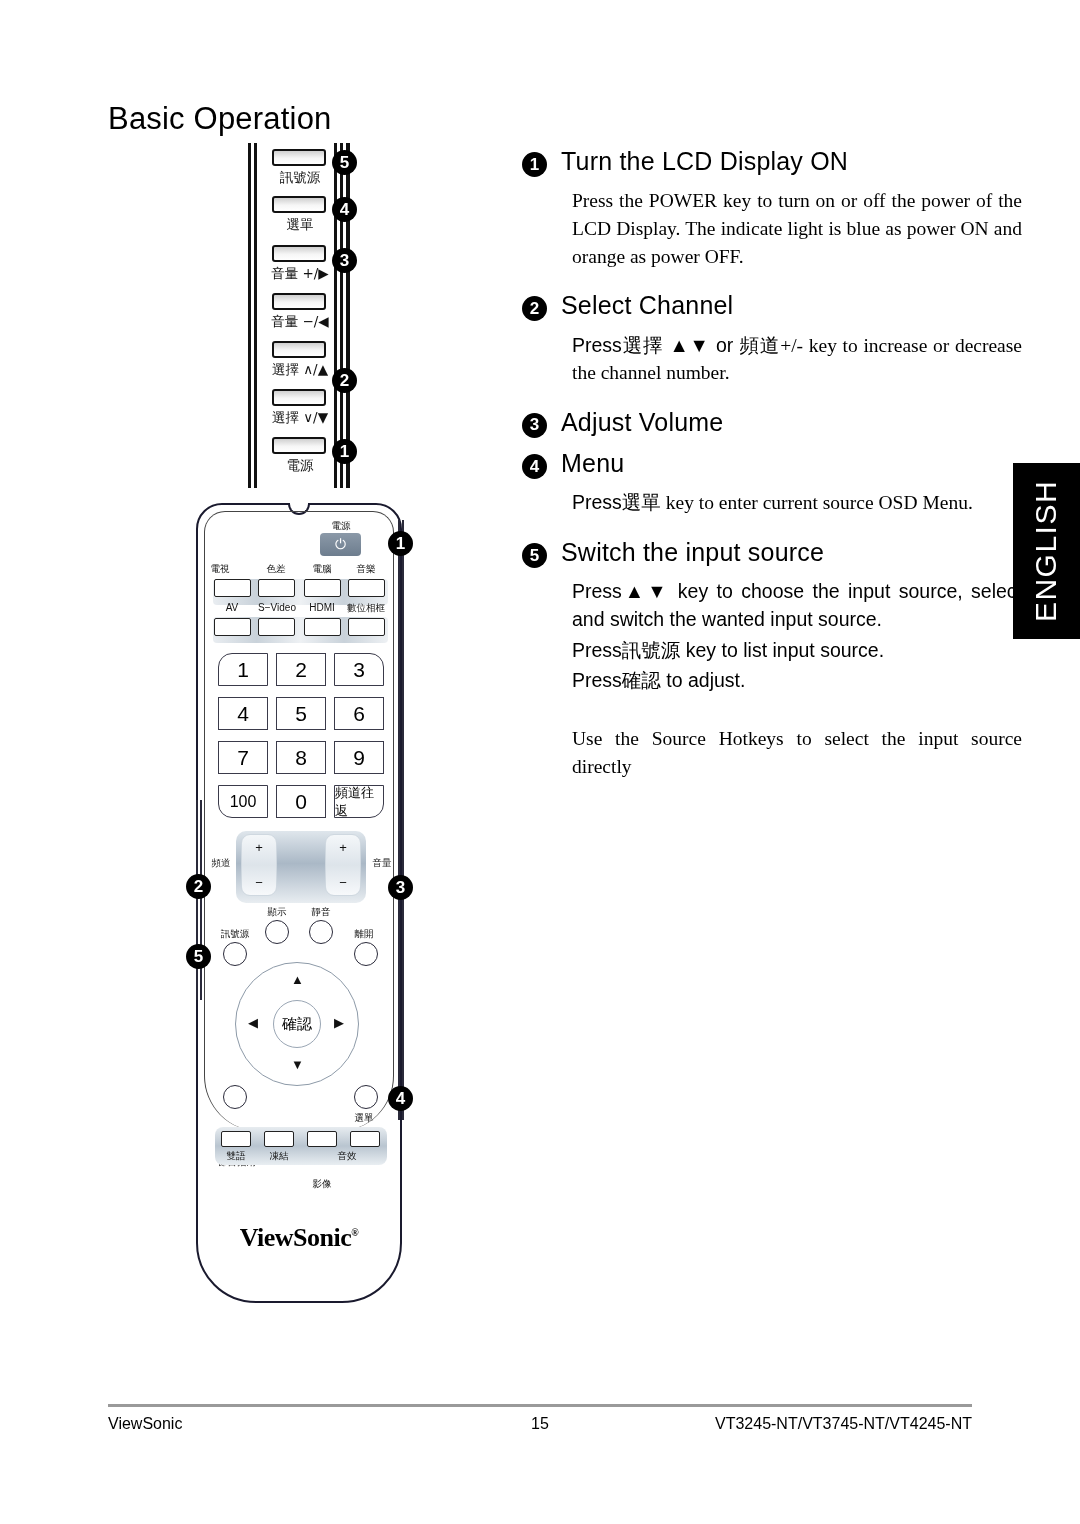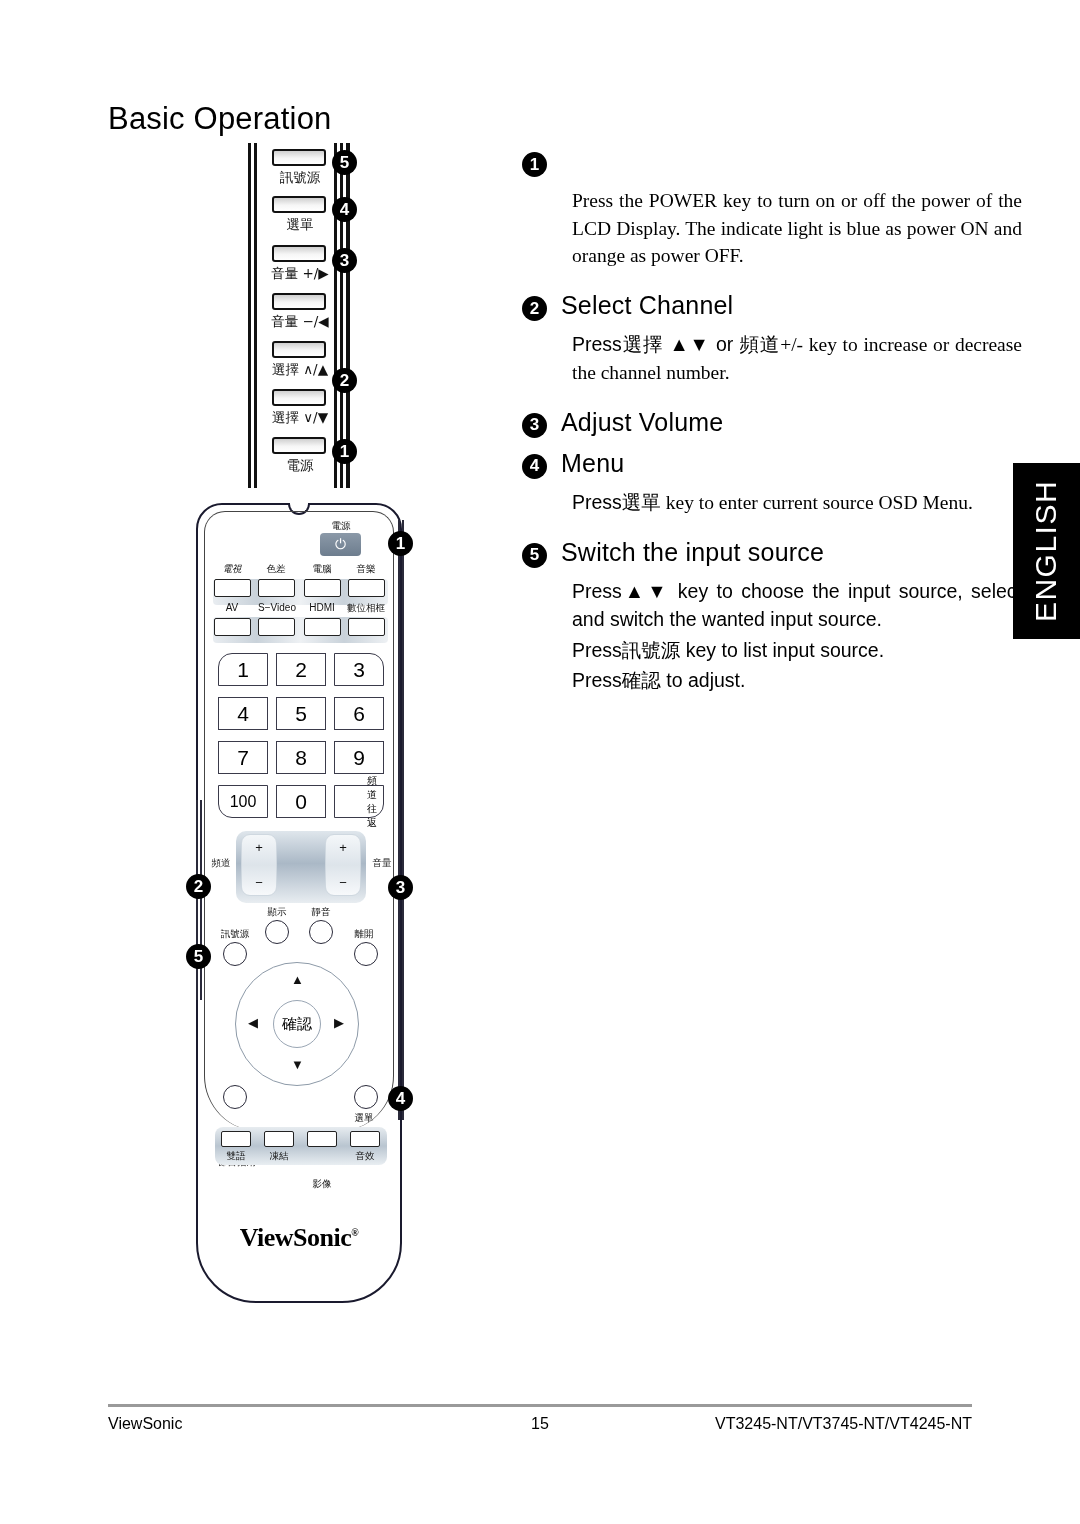--- a/index.html
+++ b/index.html
@@ -122,21 +122,21 @@
     display: flex; align-items: center; justify-content: center;
     color: #fff; font-size: 14px;
   }
   .numkey {
     border: 1.5px solid #3a3a4a; background: #fff;
     display: flex; align-items: center; justify-content: center;
     font-size: 21px; font-family: "Liberation Sans", sans-serif;
     width: 50px; height: 33px;
   }
   .numkey.small { font-size: 16px; text-align: center; }
-  .numkey.cn { font-size: 10px; font-family: Liberation Serif, serif; padding-left: 32px; }
+  .numkey.cn { font-size: 13px; font-family: Liberation Serif, serif; }
   .numkey.tl { border-top-left-radius: 14px; }
   .numkey.tr { border-top-right-radius: 14px; }
   .numkey.bl { border-bottom-left-radius: 14px; }
   .numkey.br { border-bottom-right-radius: 14px; }
   .rocker-pad {
     position: absolute; border-radius: 10px;
     background: linear-gradient(180deg,#dfe6ec,#aab8c6 45%,#e8edf1);
   }
   .rocker {
     position: absolute; width: 36px; height: 62px; border-radius: 9px;
@@ -249,21 +249,21 @@
   <div class="remote">
     <div class="ir-notch"></div>
     <div class="remote-inner"></div>
 
     <div class="r-abs lbl" style="left:118px; top:15px; width:50px;">電源</div>
     <div class="r-abs pwr-btn" style="left:122px; top:28px;">
       <span>⏻</span>
     </div>
 
     <div class="r-abs src-strip" style="left:15px; top:74px; width:175px; height:26px;"></div>
-    <div class="r-abs lbl" style="left:14px; top:58px; width:40px;font-style:italic;">電視</div>
+    <div class="r-abs lbl" style="left:2px; top:58px; width:40px;">電視</div>
     <div class="r-abs lbl" style="left:58px; top:58px; width:40px;">色差</div>
     <div class="r-abs lbl" style="left:104px; top:58px; width:40px;">電腦</div>
     <div class="r-abs lbl" style="left:148px; top:58px; width:40px;">音樂</div>
     <div class="r-abs src-btn" style="left:16px; top:74px;"></div>
     <div class="r-abs src-btn" style="left:60px; top:74px;"></div>
     <div class="r-abs src-btn" style="left:106px; top:74px;"></div>
     <div class="r-abs src-btn" style="left:150px; top:74px;"></div>
 
     <div class="r-abs src-strip" style="left:15px; top:112px; width:175px; height:26px;"></div>
     <div class="r-abs lbl lbl-lat" style="left:14px; top:97px; width:40px;">AV</div>
@@ -325,38 +325,39 @@
     <div class="r-abs lbl" style="left:146px; top:607px; width:40px;">選單</div>
 
     <div class="fn-strip" style="left:17px; top:622px; width:172px; height:38px;"></div>
     <div class="fn-btn" style="left:23px;  top:626px;"></div>
     <div class="fn-btn" style="left:66px;  top:626px;"></div>
     <div class="fn-btn" style="left:109px; top:626px;"></div>
     <div class="fn-btn" style="left:152px; top:626px;"></div>
     <div class="r-abs lbl" style="left:18px;  top:645px; width:40px;">雙語</div>
     <div class="r-abs lbl" style="left:61px;  top:645px; width:40px;">凍結</div>
     <div class="r-abs lbl" style="left:104px; top:645px; width:40px;margin-top:28px;">影像</div>
-    <div class="r-abs lbl" style="left:147px; top:645px; width:40px;font-family:Liberation Mono, monospace;">音效</div>
+    <div class="r-abs lbl" style="left:129px; top:645px; width:40px;font-family:Liberation Mono, monospace;">音效</div>
 
     <div class="vs-logo" style="top:718px;">
       <span>ViewSonic</span><sup>®</sup>
     </div>
   </div>
 
   <div class="r-callout" style="left:388px; top:531px;">1</div>
   <div class="r-callout" style="left:186px; top:874px;">2</div>
   <div class="r-callout" style="left:388px; top:875px;">3</div>
   <div class="r-callout" style="left:388px; top:1086px;">4</div>
   <div class="r-callout" style="left:186px; top:944px;">5</div>
 
   <div class="steps">
 
     <div class="step">
       <div class="step-head">
         <div class="num-badge">1</div>
+        <div class="step-title">Turn the LCD Display ON</div>
       </div>
       <div class="step-body serif">Press the POWER key to turn on or off the power of the LCD Display. The indicate light is blue as power ON and orange as power OFF.</div>
     </div>
 
     <div class="step">
       <div class="step-head">
         <div class="num-badge">2</div>
         <div class="step-title">Select Channel</div>
       </div>
       <div class="step-body">
@@ -384,20 +385,21 @@
     <div class="step">
       <div class="step-head">
         <div class="num-badge">5</div>
         <div class="step-title">Switch the input source</div>
       </div>
       <div class="step-body" style="margin-bottom:8px">
         <p><span>Press</span><span>▲▼</span><span> key to choose the input source, select and switch the wanted input source.</span></p>
         <p><span>Press</span><span class="cjk">訊號源</span><span> key to list input source.</span></p>
         <p><span>Press</span><span class="cjk">確認</span><span> to adjust.</span></p>
       </div>
+      <div class="body-extra" style="margin-top:30px">Use the Source Hotkeys to select the input source directly</div>
     </div>
   </div>
 
   <div class="footer-rule"></div>
   <div class="footer">
     <div class="f-left">ViewSonic</div>
     <div class="f-mid">15</div>
     <div class="f-right">VT3245-NT/VT3745-NT/VT4245-NT</div>
   </div>
 

